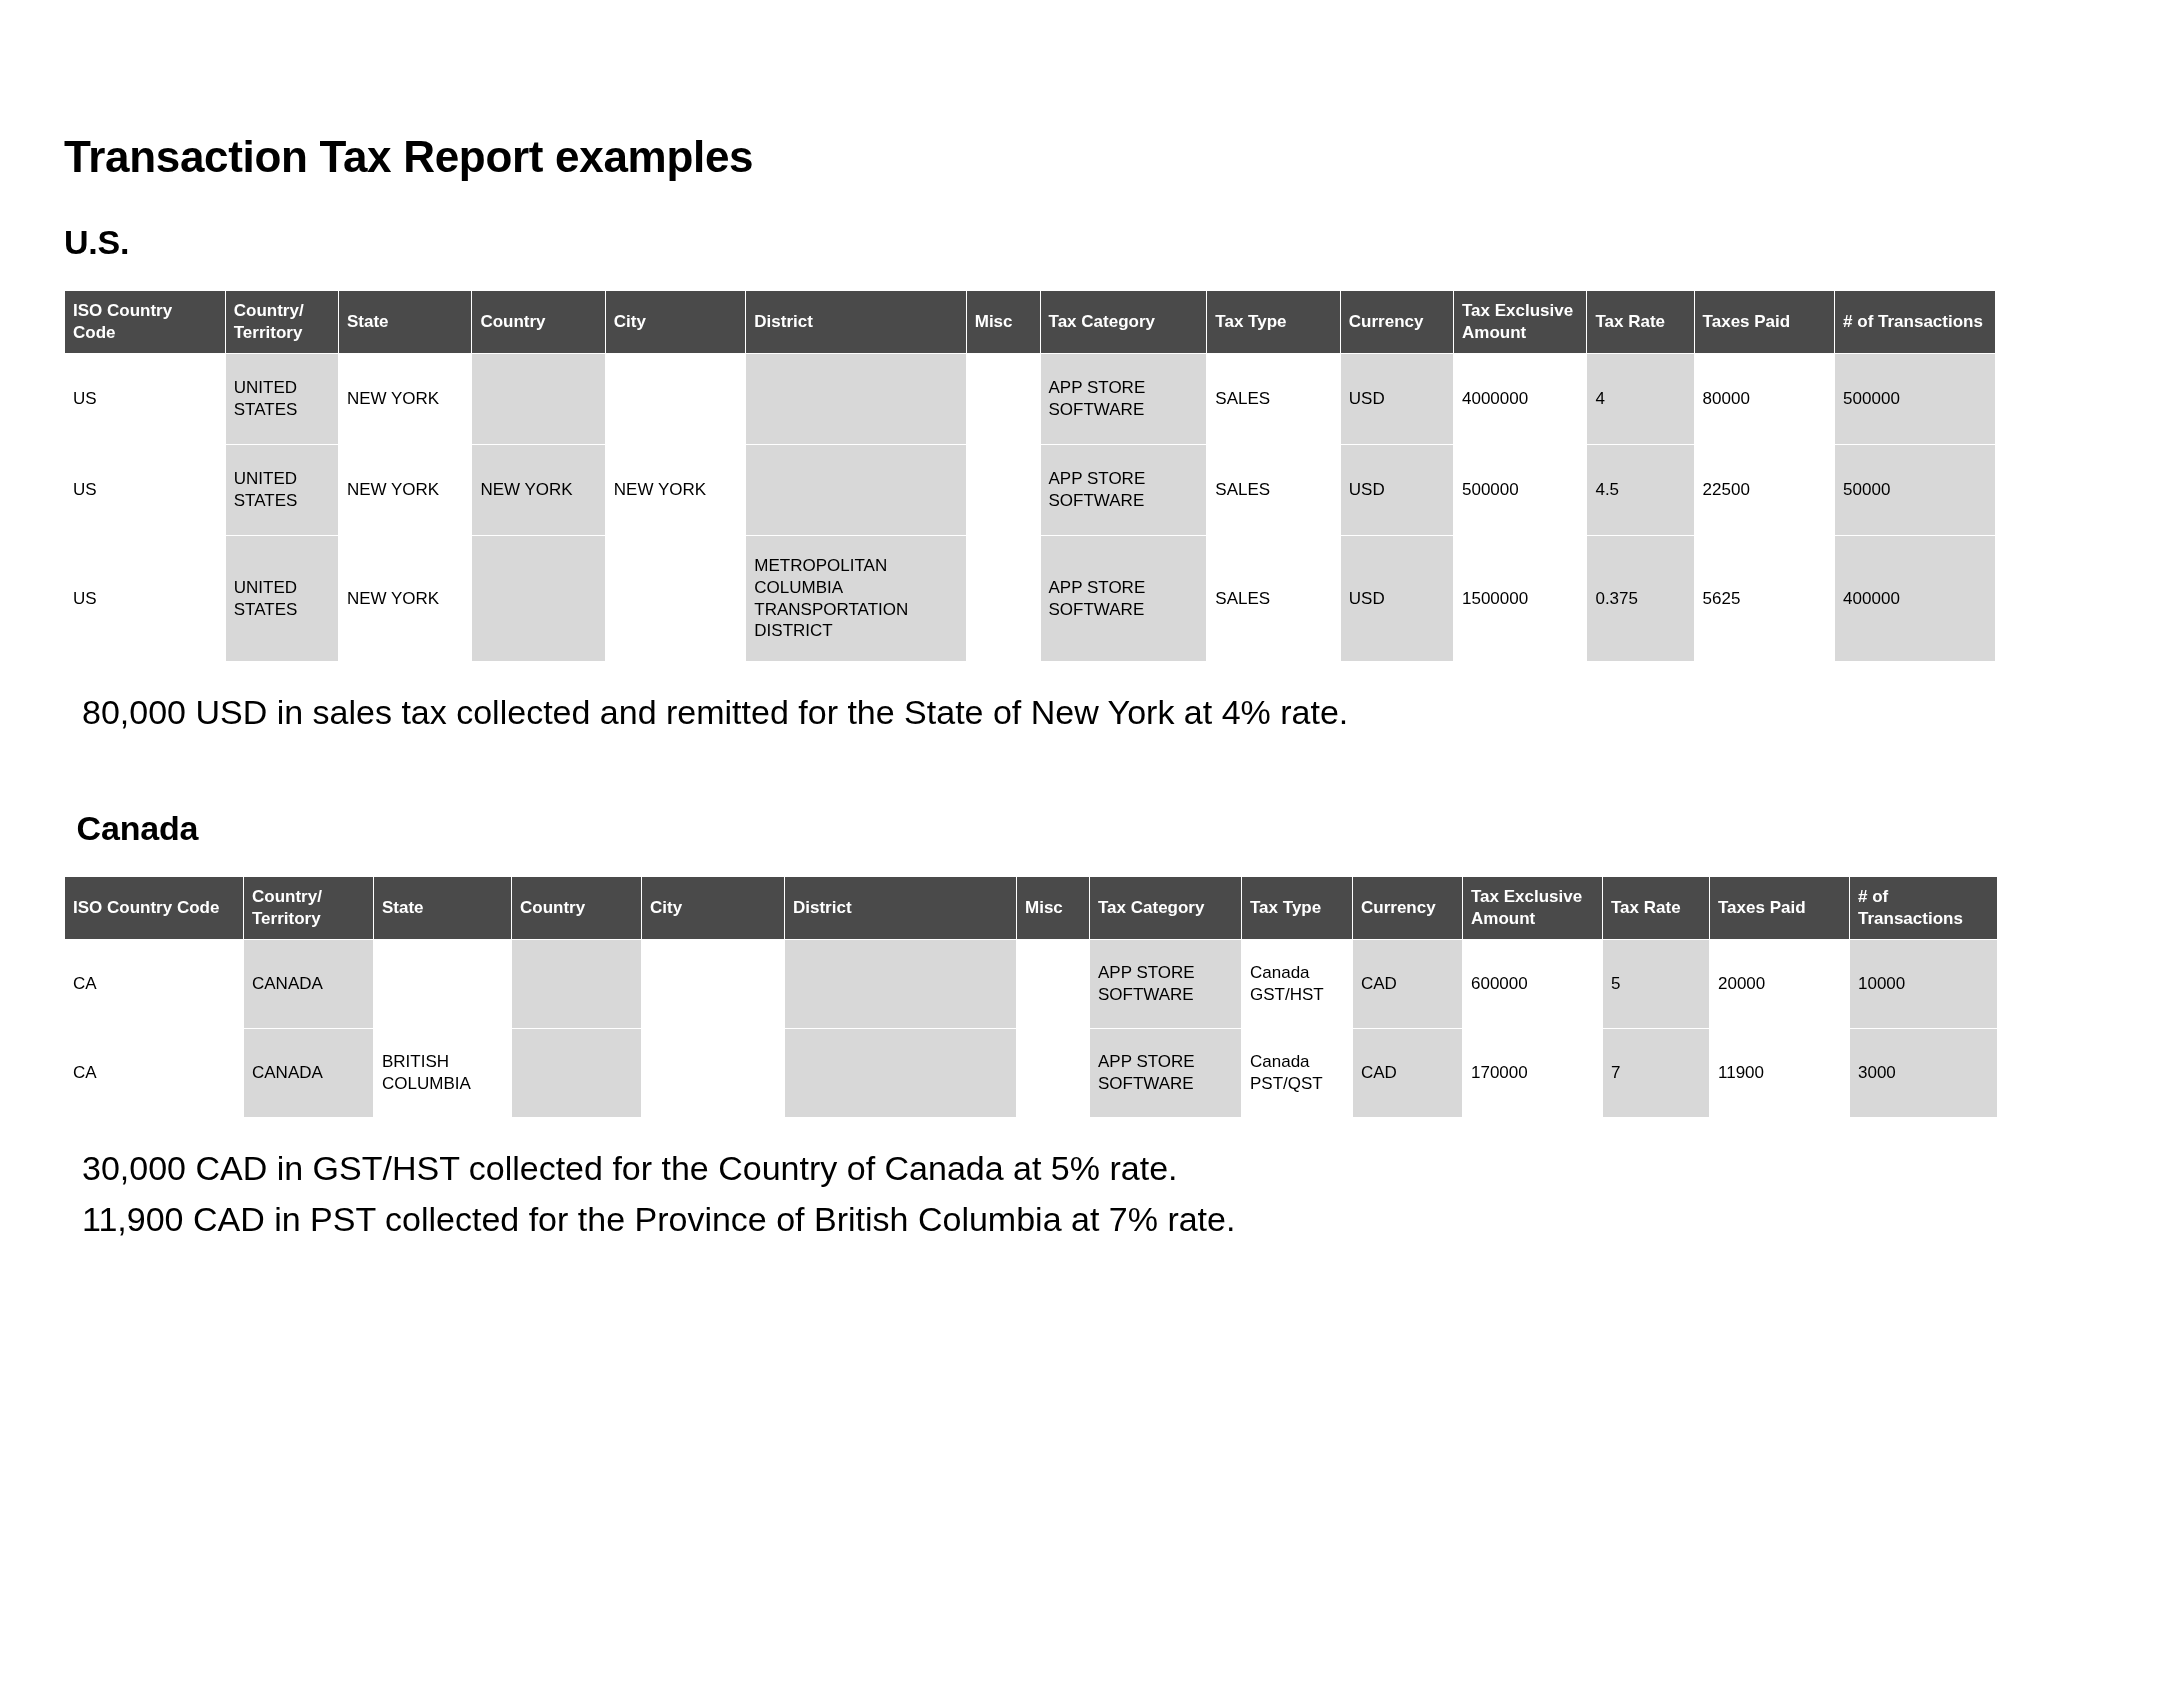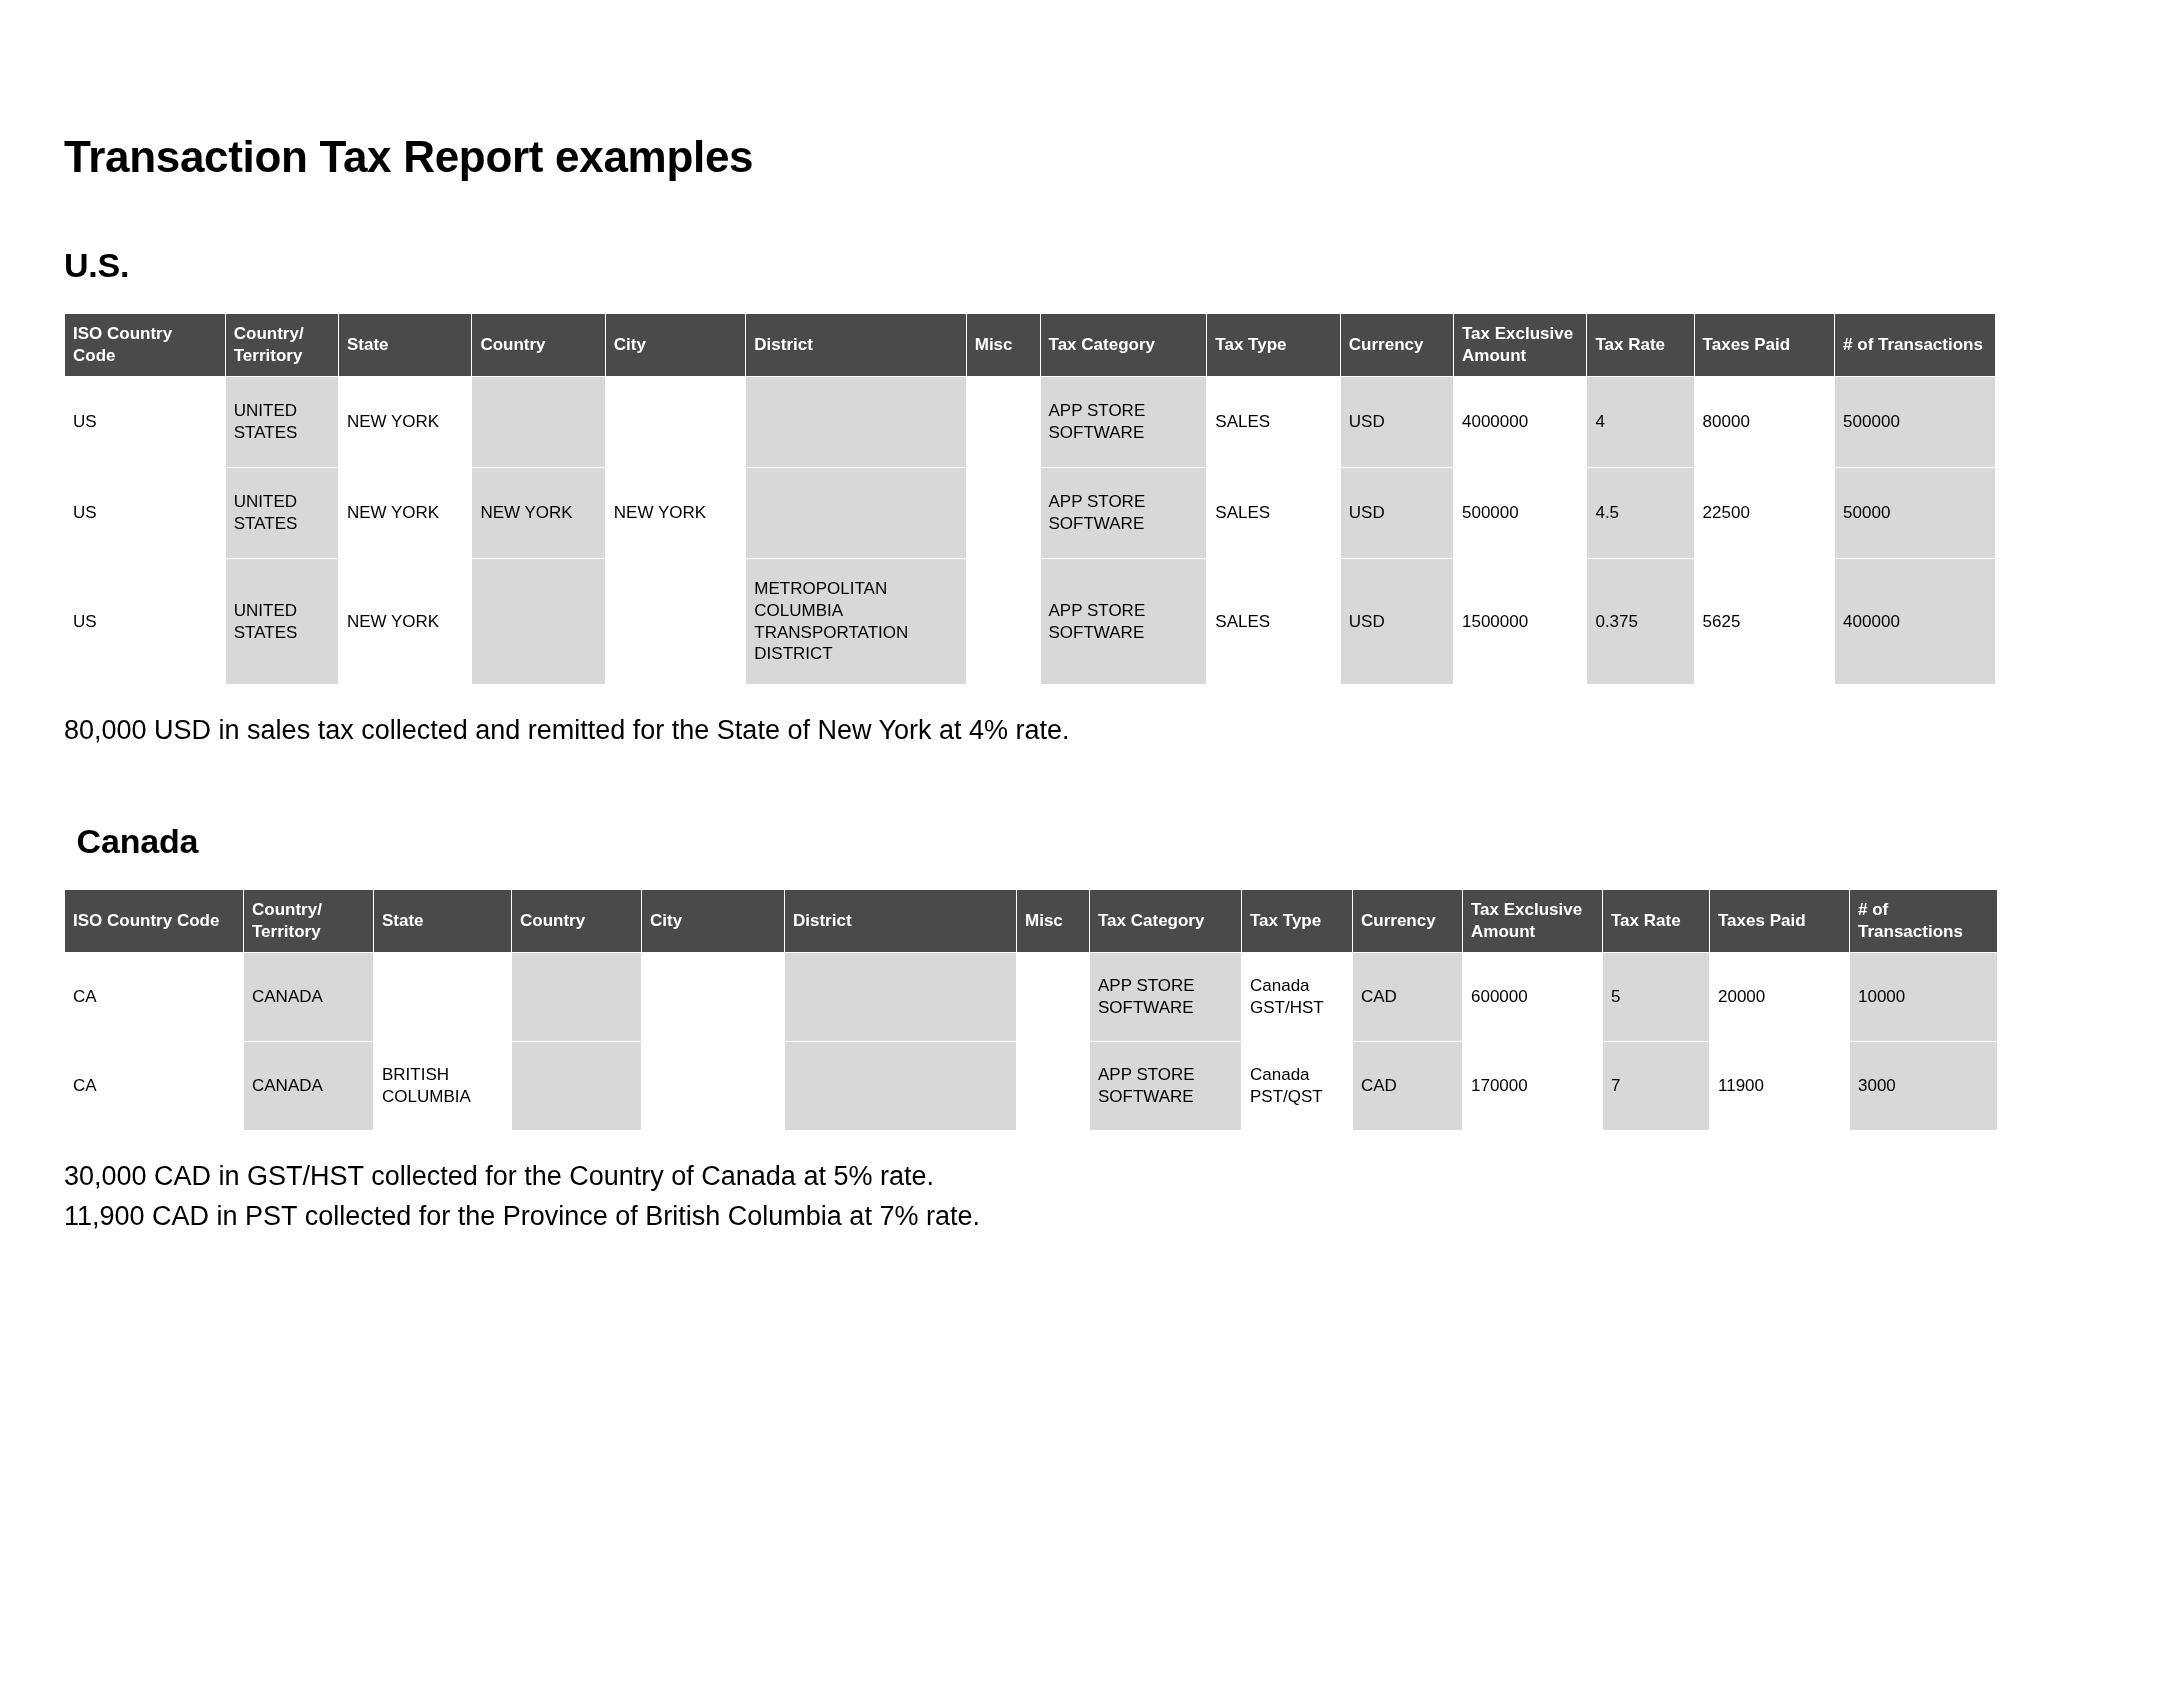--- a/index.html
+++ b/index.html
@@ -26,21 +26,21 @@
     font-weight: bold;
     margin: 0 0 0 2px;
     letter-spacing: -0.3px;
   }
   h2.section-title {
     font-size: 34px;
     font-weight: bold;
     margin: 0;
     letter-spacing: -0.2px;
   }
-  .us-title-wrap { margin-top: 64px; margin-left: 2px; }
+  .us-title-wrap { margin-top: 41px; margin-left: 2px; }
   .ca-title-wrap { margin-top: 0px; margin-left: 14.6px; }
 
   table.tax-table {
     border-collapse: collapse;
     table-layout: fixed;
     font-size: 17px;
     margin: 0;
   }
   table.tax-table th,
   table.tax-table td {
@@ -101,24 +101,24 @@
   #ca-table col.c7 { width: 152px; }
   #ca-table col.c8 { width: 111px; }
   #ca-table col.c9 { width: 110px; }
   #ca-table col.c10 { width: 140px; }
   #ca-table col.c11 { width: 107px; }
   #ca-table col.c12 { width: 140px; }
   #ca-table col.c13 { width: 148px; }
   #ca-table tbody tr { height: 89px; }
 
   .notes {
-    font-size: 27px;
+    font-size: 34px;
     line-height: 1.5;
     margin-top: 25px;
-    margin-left: 2px;
+    margin-left: 20px;
   }
   .notes div { white-space: nowrap; }
 
   .spacer-big { height: 71px; }
 </style>
 </head>
 <body>
 
 <div class="page">
 

